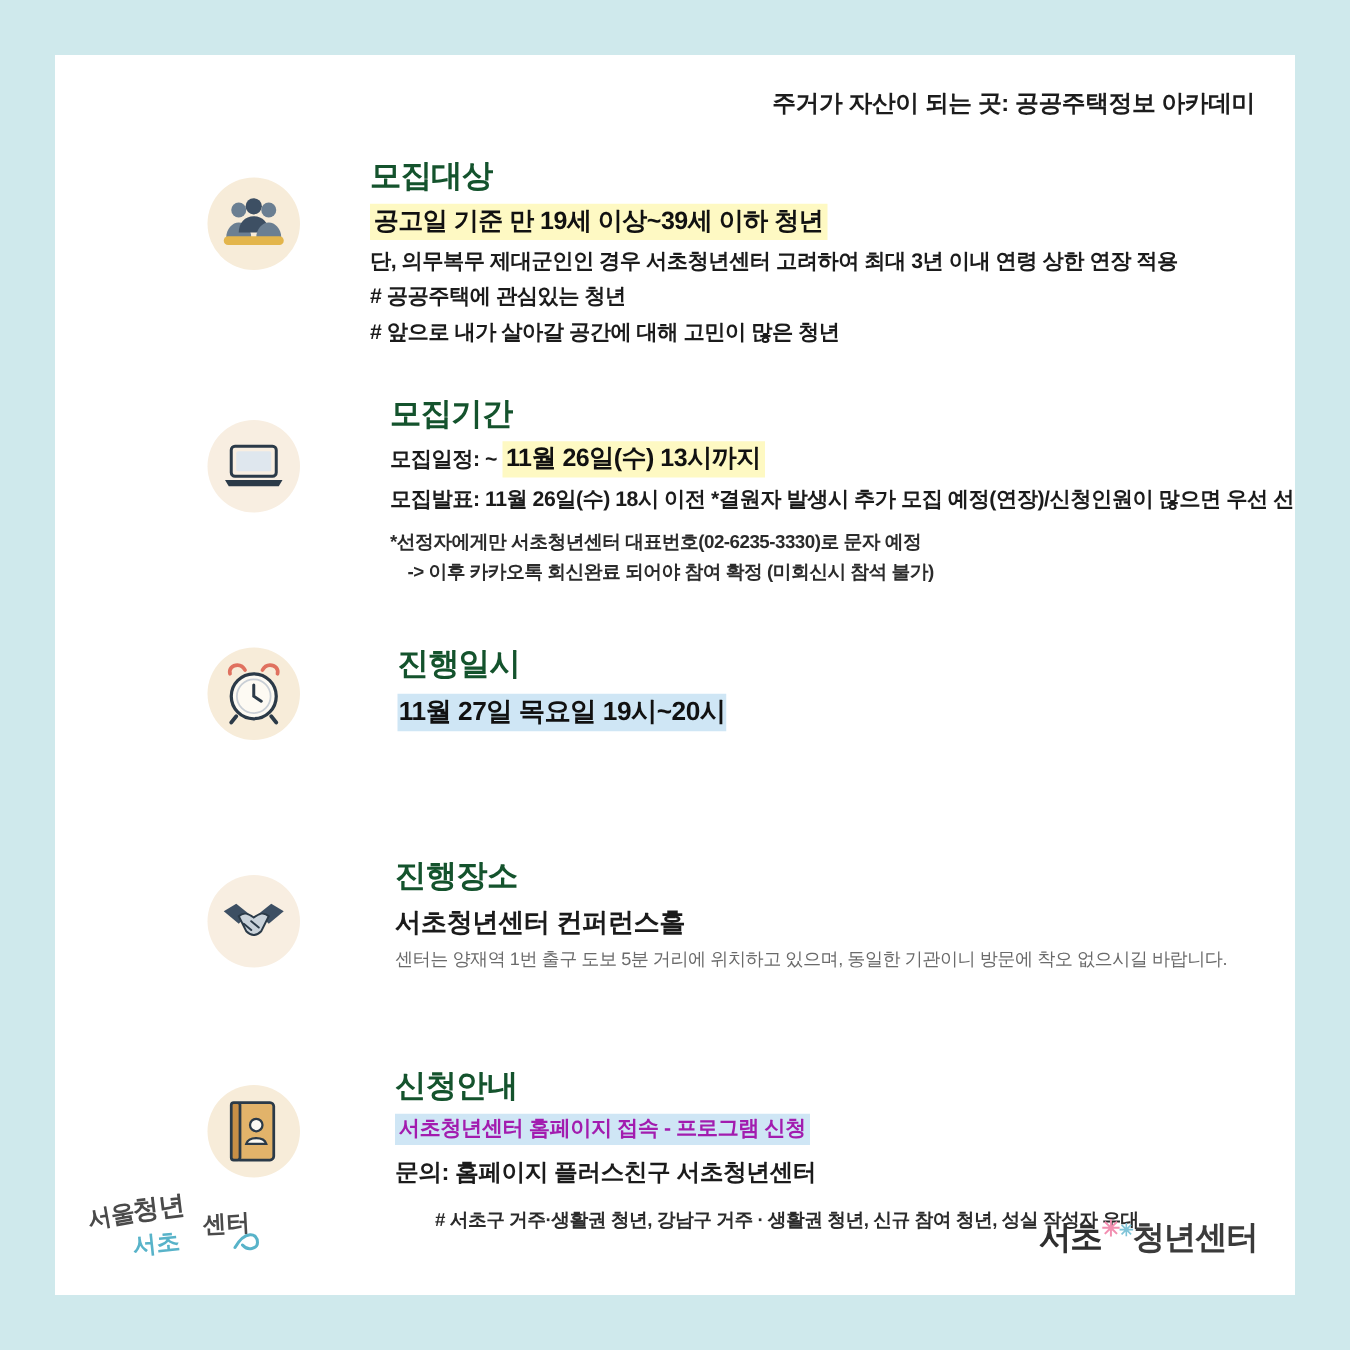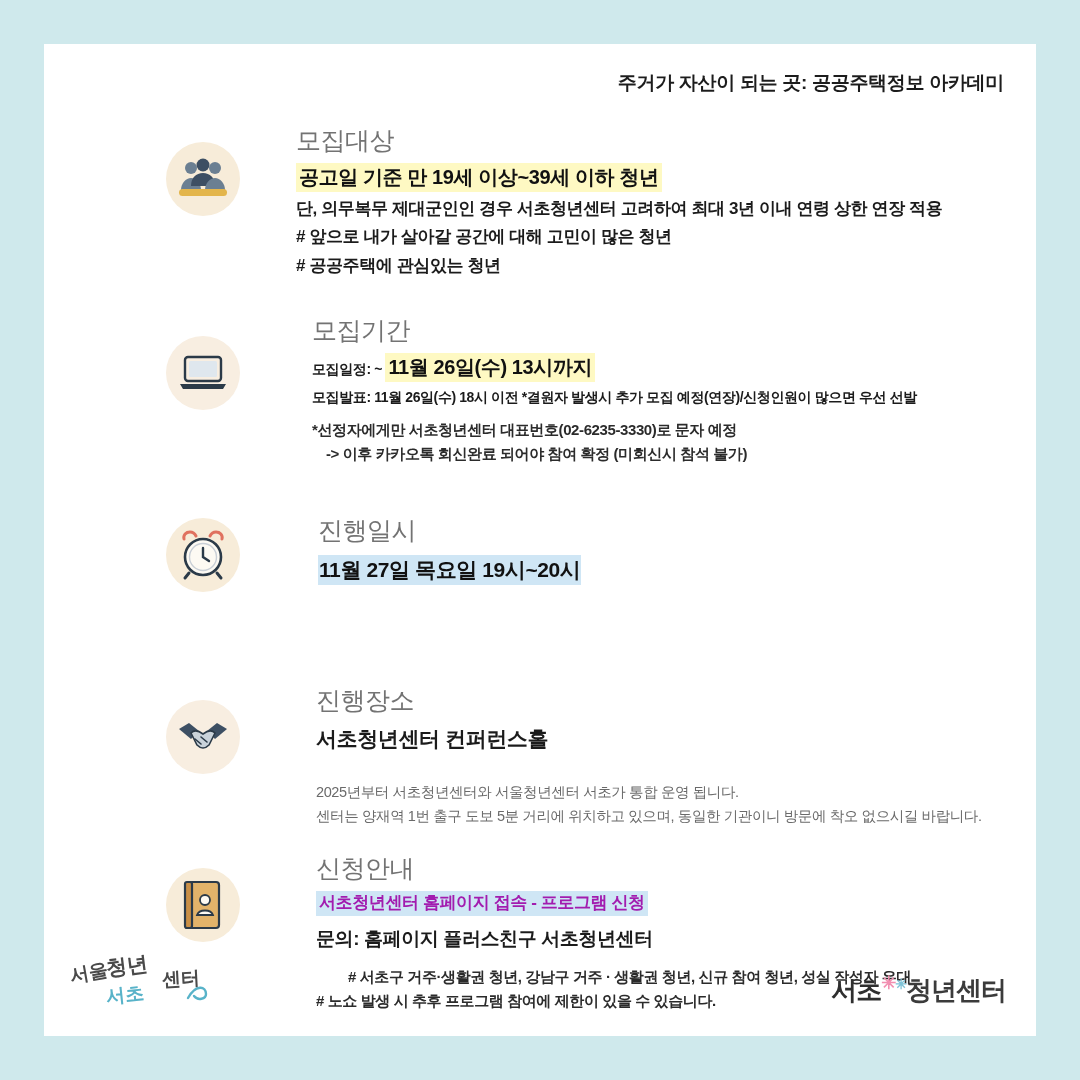--- a/index.html
+++ b/index.html
@@ -55,22 +55,22 @@
   }
   .icon-badge svg { display: block; }
 
   .body-col {
     position: absolute;
   }
 
   h2.sec-title {
     margin: 0 0 6px 0;
     font-size: 25px;
-    font-weight: 400;
-    color: #737373;
+    font-weight: 700;
+    color: #14532d;
     letter-spacing: -0.5px;
   }
   .hl-yellow {
     display: inline-block;
     background: #fef9c3;
     color: #111;
     font-size: 20px;
     font-weight: 700;
     letter-spacing: -0.4px;
     padding: 1px 3px;
@@ -115,21 +115,21 @@
   .line-gray {
     font-size: 14.5px;
     font-weight: 500;
     color: #6a6a6a;
     letter-spacing: -0.4px;
     line-height: 1.7;
     margin: 0;
   }
   .inline-row { white-space: nowrap; }
   .label-inline {
-    font-size: 14px;
+    font-size: 17px;
     font-weight: 700;
     color: #1b1b1b;
     letter-spacing: -0.4px;
     margin-top: 48px;
   }
 
   
   .logo-left {
     position: absolute;
     left: 22px;
@@ -192,22 +192,22 @@
         <path d="M28 34c0-7 5-12 10-12s10 5 10 12z" fill="#6b7f92"></path>
         <rect x="2" y="33" width="48" height="7" rx="3.5" fill="#e3b54b"></rect>
       </svg>
     </div>
     <div class="body-col" style="left:252px; top:0px; width:720px;">
       <h2 class="sec-title">모집대상</h2>
       <div style="margin:4px 0 4px 0;">
         <span class="hl-yellow">공고일 기준 만 19세 이상~39세 이하 청년</span>
       </div>
       <p class="line-strong">단, 의무복무 제대군인인 경우 서초청년센터 고려하여 최대 3년 이내 연령 상한 연장 적용</p>
+      <p class="line-strong"># 공공주택에 관심있는 청년</p>
       <p class="line-strong"># 앞으로 내가 살아갈 공간에 대해 고민이 많은 청년</p>
-      <p class="line-strong"># 공공주택에 관심있는 청년</p>
     </div>
   </div>
 
   <div class="section" style="top:270px;">
     <div class="icon-badge alt" style="left:122px; top:22px;">
       <svg width="52" height="40" viewBox="0 0 52 40">
         <rect x="8" y="4" width="36" height="24" rx="3" fill="none" stroke="#2b3a48" stroke-width="2.4"></rect>
         <rect x="12" y="8" width="28" height="16" rx="1.5" fill="#dfe7ee"></rect>
         <path d="M3 31h46l-3 5H6z" fill="#2b3a48"></path>
       </svg>
@@ -249,42 +249,40 @@
       <svg width="56" height="40" viewBox="0 0 56 40">
         <path d="M4 12l10-6 10 8-8 8z" fill="#3d4f63"></path>
         <path d="M52 12l-10-6-10 8 8 8z" fill="#3d4f63"></path>
         <path d="M16 16c4-4 8-2 12 1 4-3 8-5 12-1l-6 12c-4 4-8 4-12 0z" fill="#c9d2da" stroke="#2b3a48" stroke-width="1.6"></path>
         <path d="M20 22l6 5M26 20l6 5" stroke="#2b3a48" stroke-width="1.6" stroke-linecap="round"></path>
       </svg>
     </div>
     <div class="body-col" style="left:272px; top:20px; width:720px;">
       <h2 class="sec-title">진행장소</h2>
       <p class="line-strong" style="font-size:21px; margin-top:2px;">서초청년센터 컨퍼런스홀</p>
-      <p class="line-gray" style="margin-top:24px;">2025년부터 서초청년센터와 서울청년센터 서초가 통합 운영 됩니다.</p>
       <p class="line-gray">센터는 양재역 1번 출구 도보 5분 거리에 위치하고 있으며, 동일한 기관이니 방문에 착오 없으시길 바랍니다.</p>
     </div>
   </div>
 
   <div class="section" style="top:790px;">
     <div class="icon-badge" style="left:122px; top:34px;">
       <svg width="44" height="52" viewBox="0 0 44 52">
         <rect x="8" y="3" width="30" height="46" rx="3" fill="#e2b36a" stroke="#2b3a48" stroke-width="2.2"></rect>
         <rect x="4" y="3" width="7" height="46" rx="2" fill="#c98f46" stroke="#2b3a48" stroke-width="2.2"></rect>
         <circle cx="24" cy="21" r="5" fill="#fdfaf3" stroke="#2b3a48" stroke-width="1.8"></circle>
         <path d="M16 36c2-6 14-6 16 0z" fill="#fdfaf3" stroke="#2b3a48" stroke-width="1.8"></path>
       </svg>
     </div>
     <div class="body-col" style="left:272px; top:18px; width:720px;">
       <h2 class="sec-title">신청안내</h2>
       <div style="margin-top:6px;">
         <span class="hl-blue-sm">서초청년센터 홈페이지 접속 - 프로그램 신청</span>
       </div>
       <p class="line-strong" style="font-size:19px; margin-top:8px;">문의: 홈페이지 플러스친구 서초청년센터</p>
       <p class="line-small" style="margin-top:12px;margin-left:32px;"># 서초구 거주·생활권 청년, 강남구 거주 · 생활권 청년, 신규 참여 청년, 성실 작성자 우대</p>
-      <p class="line-small"># 노쇼 발생 시 추후 프로그램 참여에 제한이 있을 수 있습니다.</p>
     </div>
   </div>
 
   <div class="logo-left">
     <span class="l2">서울</span>
     <span class="l1">청년</span>
     <span class="l3">센터</span>
     <span class="l4">서초</span>
     <svg class="swirl" viewBox="0 0 26 26">
       <path d="M4 20c8-14 18-12 18-4 0 5-8 7-12 2" fill="none" stroke="#58b3c9" stroke-width="2.4" stroke-linecap="round"></path>

